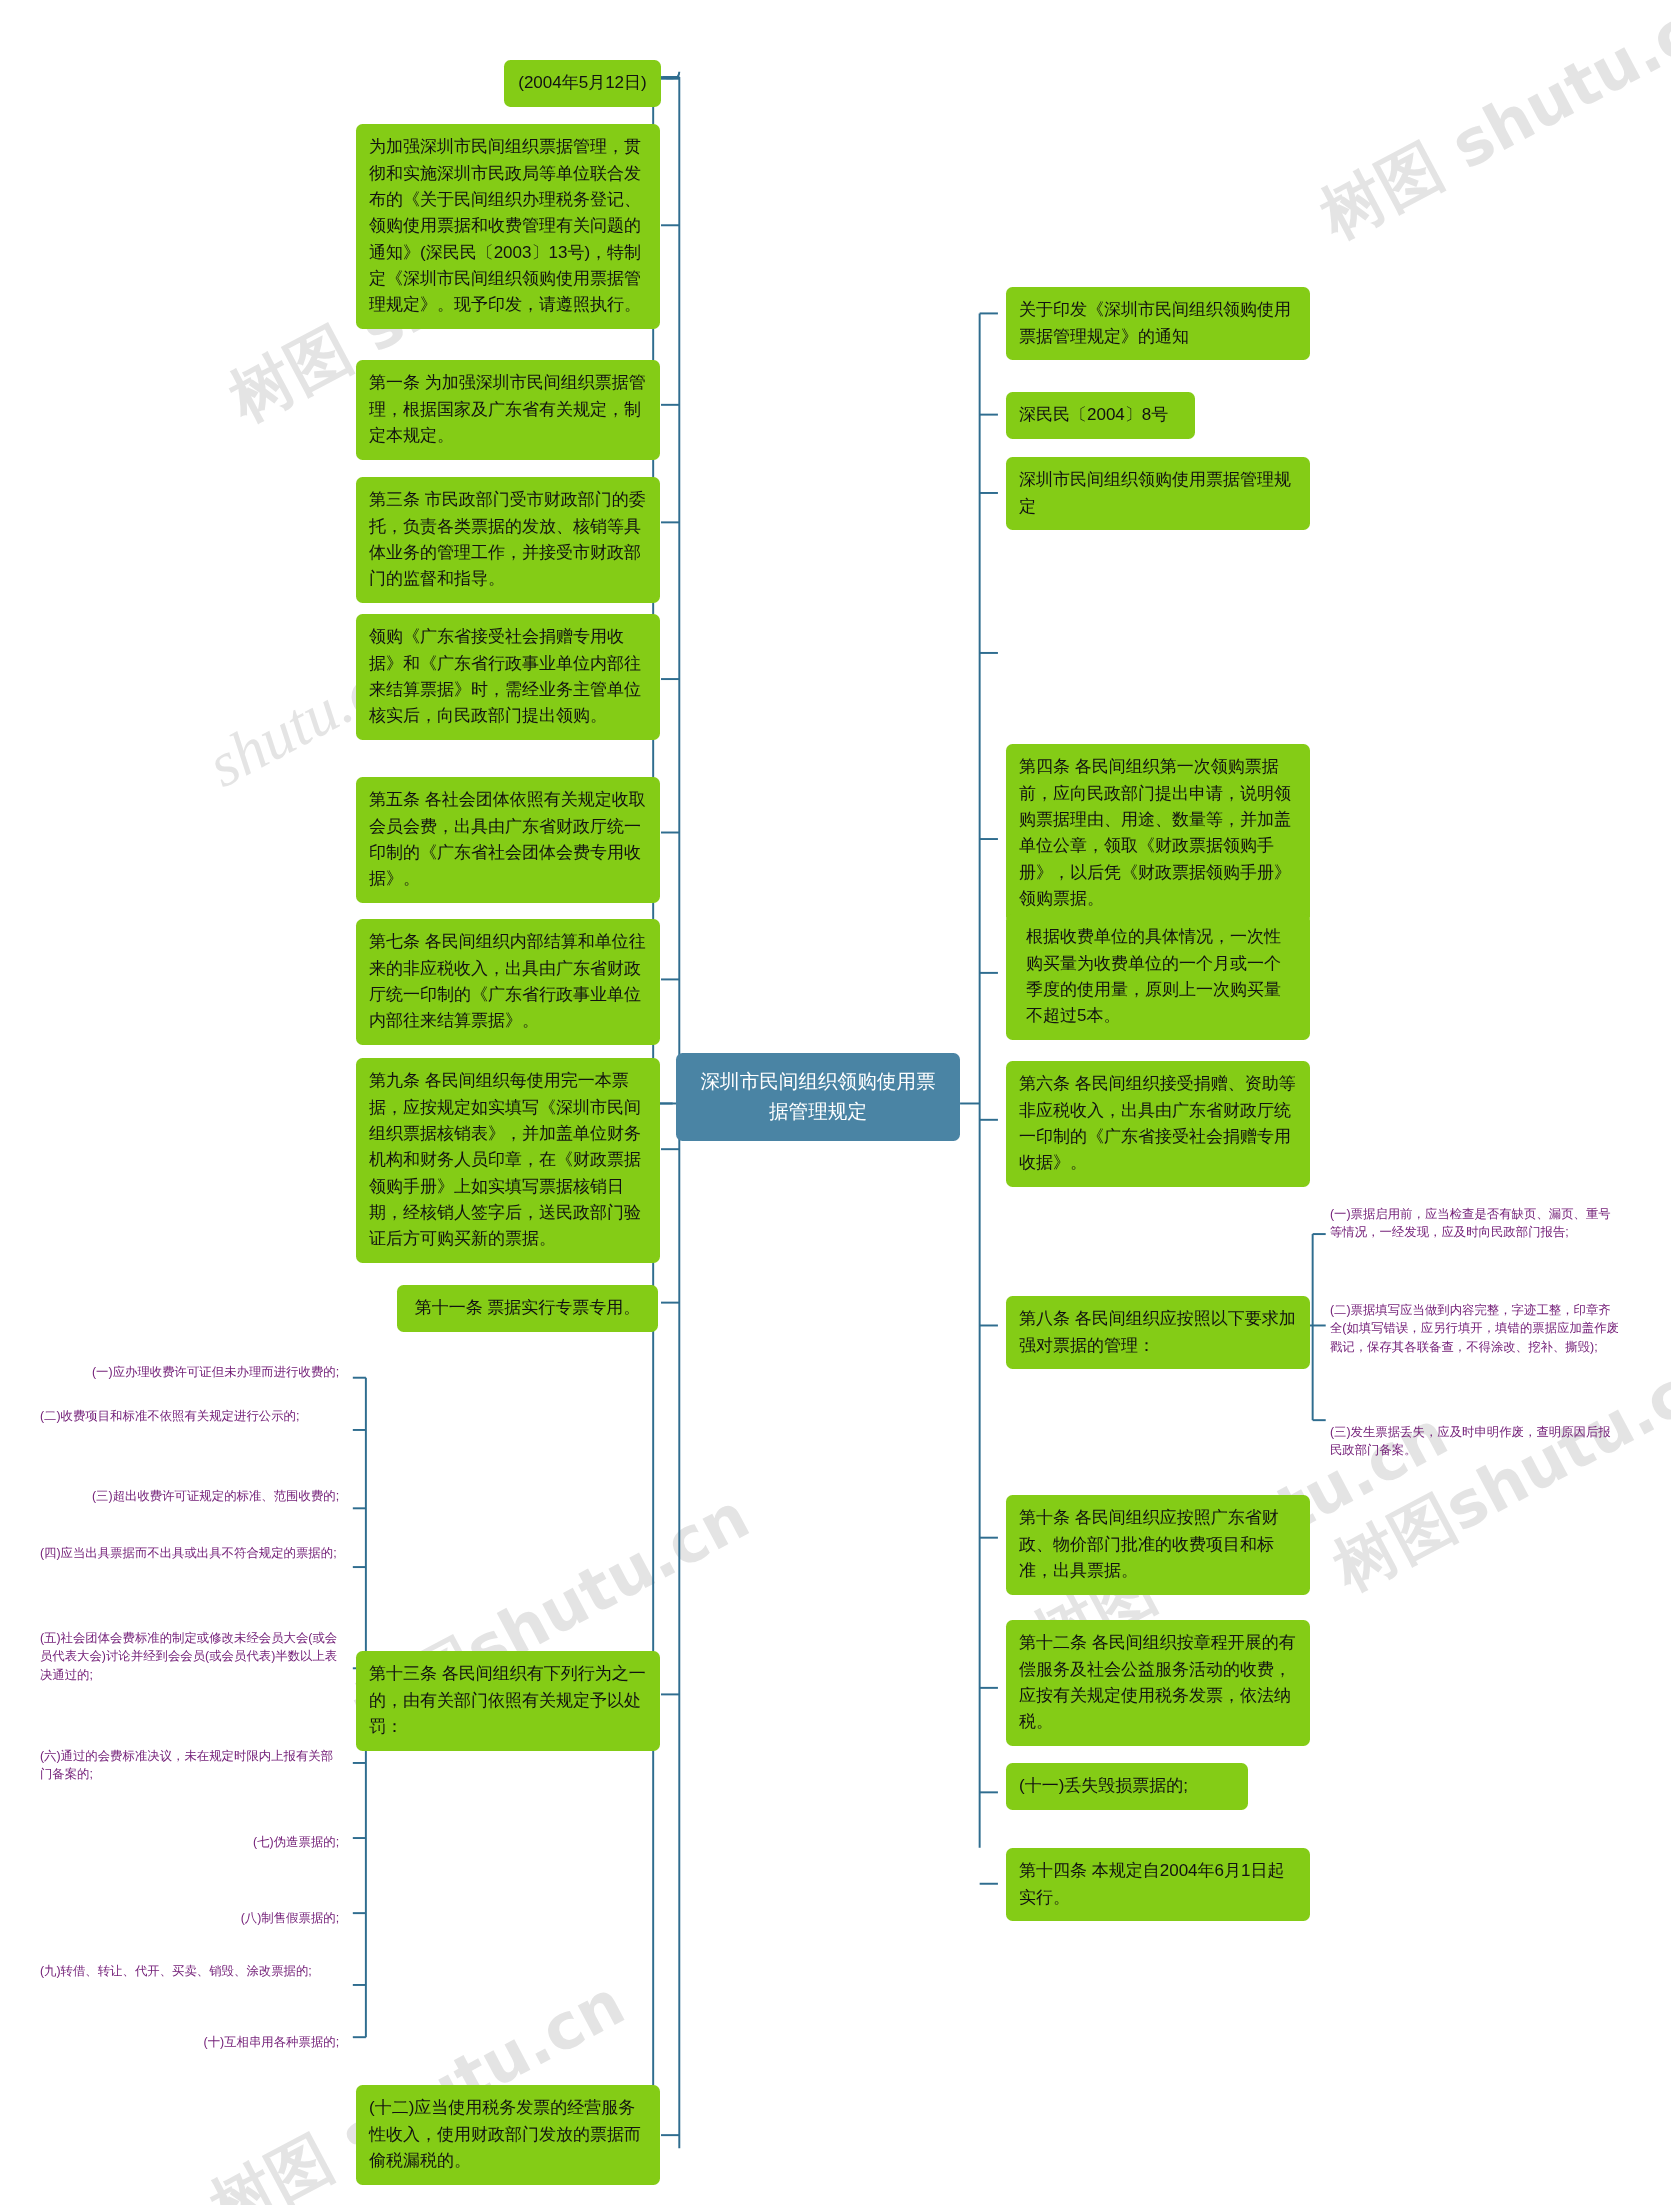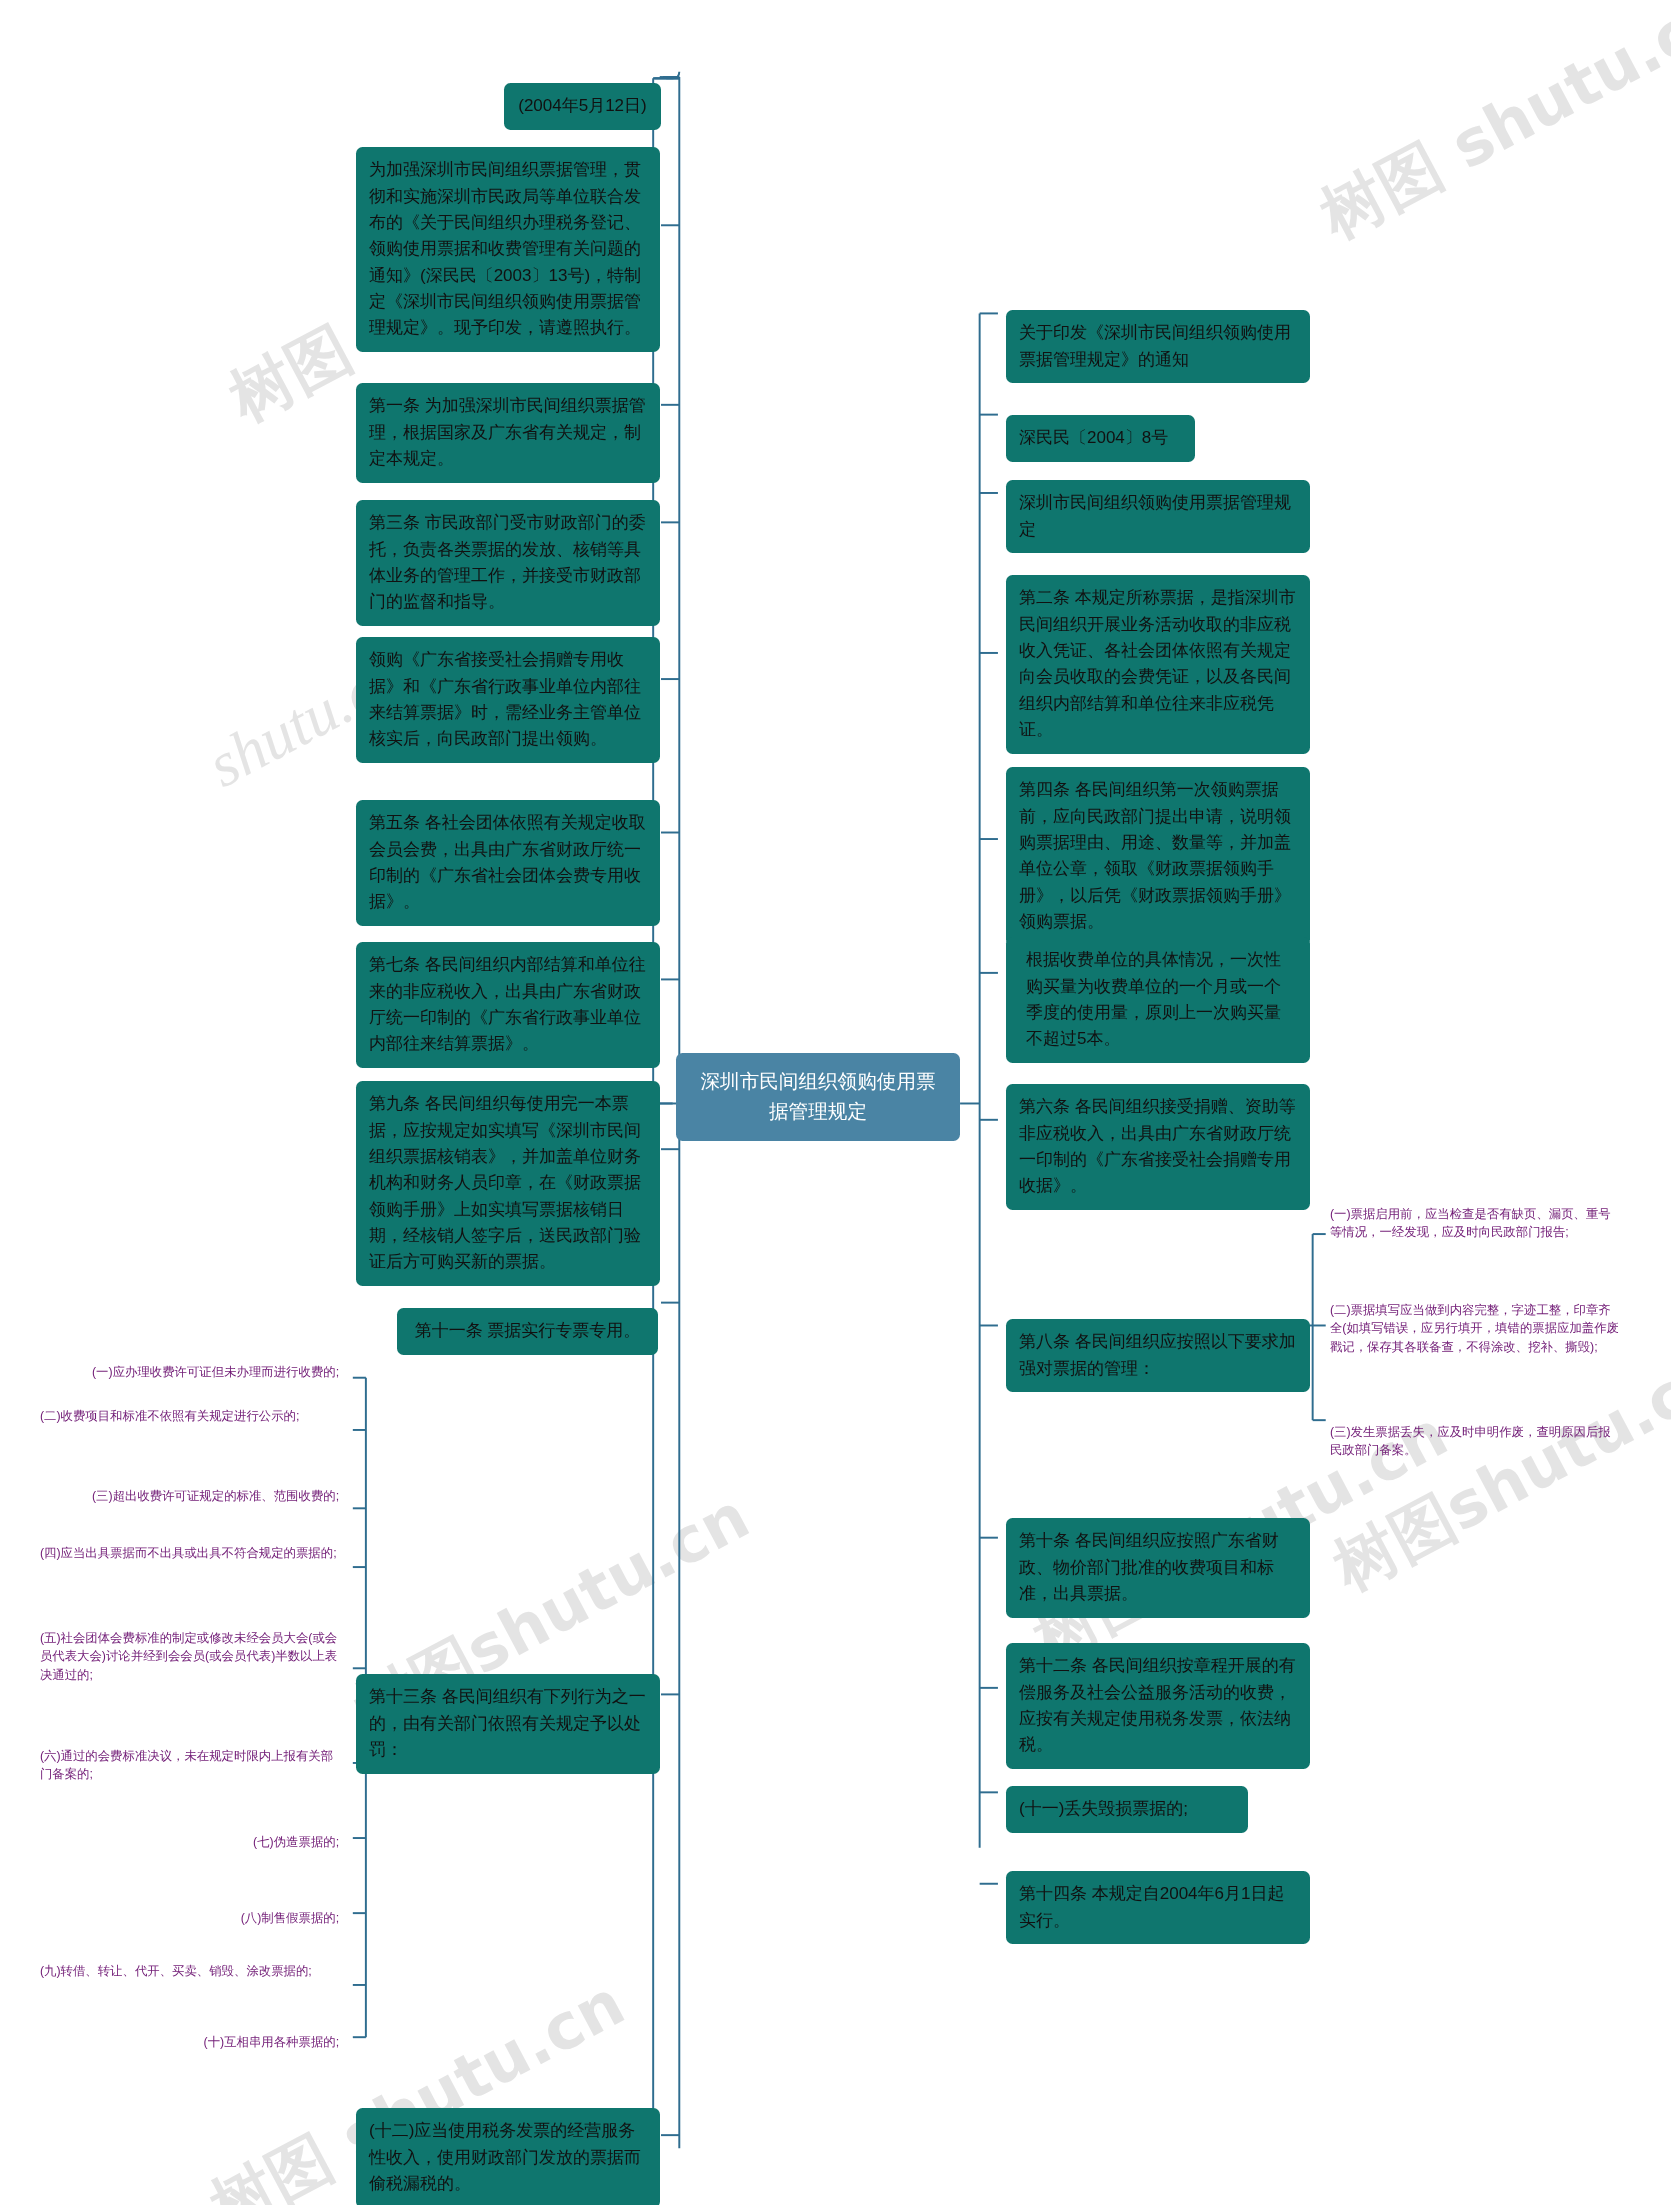--- a/index.html
+++ b/index.html
@@ -17,24 +17,23 @@
     position:absolute;
     box-sizing:border-box;
     border-radius:6.5px;
     word-break:break-all;
     white-space:pre-wrap;
     line-height:1.55;
     color:#111111;
   }
   
   .pink{
-    background:#0f766e;
+    background:#84cc16;
     padding:10.4px 13px;
     font-size:17px;
-    margin-top:23px;
   }
   
   .root{
     background:#4a84a4;
     color:#ffffff;
     font-size:19.6px;
     text-align:center;
     padding:14.4px 15.7px;
     border-radius:6.5px;
     line-height:1.5;
@@ -187,21 +186,20 @@
   <div class="node plain" style="left:36px;top:1959px;width:307px;">(九)转借、转让、代开、买卖、销毁、涂改票据的;</div>
 
   <div class="node plain right-align" style="left:36px;top:2030px;width:307px;">(十)互相串用各种票据的;</div>
 
   <div class="node pink" style="left:1006px;top:287px;width:304px;">关于印发《深圳市民间组织领购使用票据管理规定》的通知</div>
 
   <div class="node pink" style="left:1006px;top:392px;width:189px;">深民民〔2004〕8号</div>
 
   <div class="node pink" style="left:1006px;top:457px;width:304px;">深圳市民间组织领购使用票据管理规定</div>
 
-  <div class="node pink" style="left:1006px;top:552px;width:304px;">第二条 本规定所称票据，是指深圳市民间组织开展业务活动收取的非应税收入凭证、各社会团体依照有关规定向会员收取的会费凭证，以及各民间组织内部结算和单位往来非应税凭证。</div>
 
   <div class="node pink" style="left:1006px;top:744px;width:304px;">第四条 各民间组织第一次领购票据前，应向民政部门提出申请，说明领购票据理由、用途、数量等，并加盖单位公章，领取《财政票据领购手册》，以后凭《财政票据领购手册》领购票据。</div>
 
   <div class="node pink" style="left:1006px;top:914px;width:304px;padding-left:20px;">根据收费单位的具体情况，一次性购买量为收费单位的一个月或一个季度的使用量，原则上一次购买量不超过5本。</div>
 
   <div class="node pink" style="left:1006px;top:1061px;width:304px;">第六条 各民间组织接受捐赠、资助等非应税收入，出具由广东省财政厅统一印制的《广东省接受社会捐赠专用收据》。</div>
 
   <div class="node pink" style="left:1006px;top:1296px;width:304px;">第八条 各民间组织应按照以下要求加强对票据的管理：</div>
 
   <div class="node pink" style="left:1006px;top:1495px;width:304px;">第十条 各民间组织应按照广东省财政、物价部门批准的收费项目和标准，出具票据。</div>

